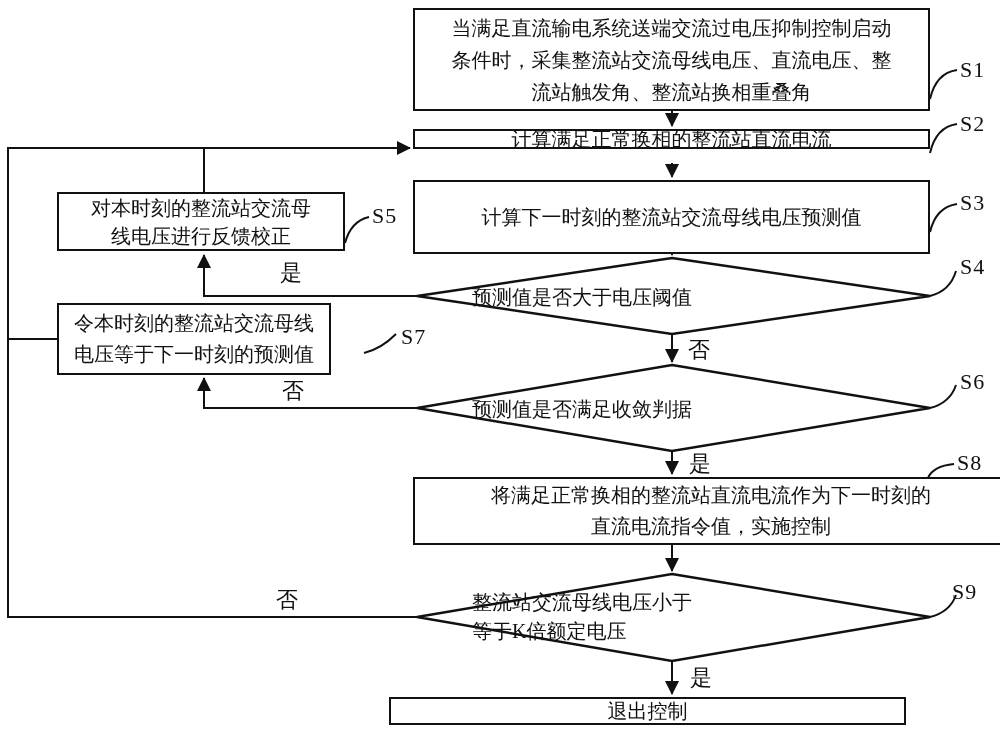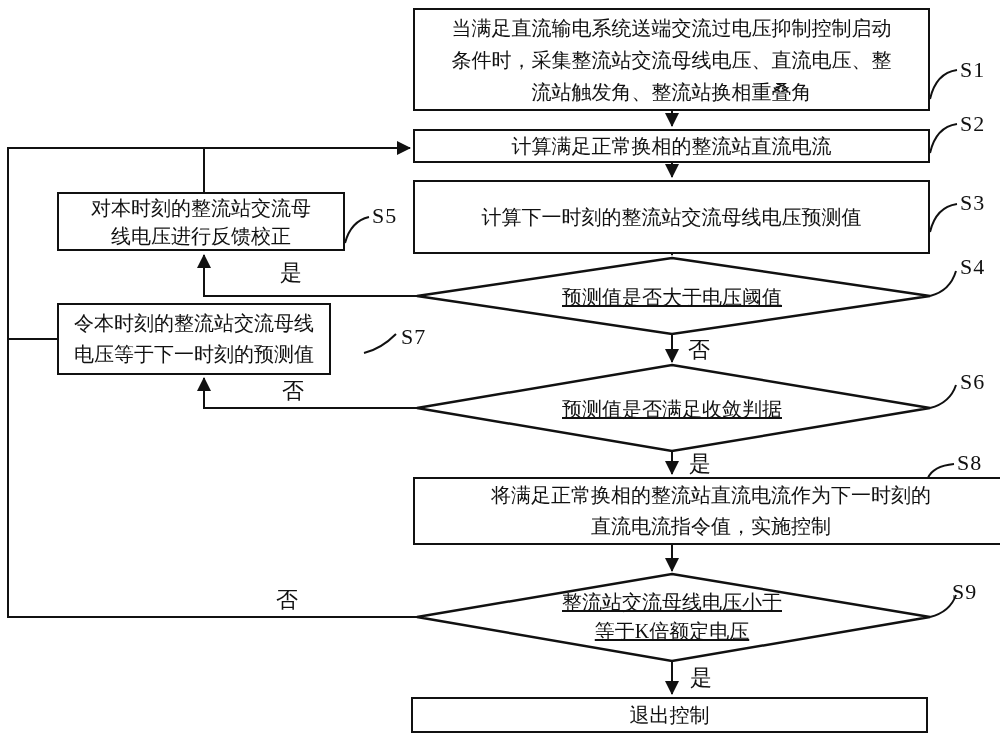--- a/index.html
+++ b/index.html
@@ -9,21 +9,21 @@
   }
   svg.wires{position:absolute;left:0;top:0;width:1000px;height:737px;}
   .box{
     position:absolute;box-sizing:border-box;border:2px solid #111111;background:#ffffff;
     display:flex;flex-direction:column;justify-content:center;align-items:center;text-align:center;
   }
   .nl{font-size:20px;line-height:30px;white-space:nowrap;color:#111111;}
   .lh32 .nl{line-height:32px;}
   .lh28 .nl{line-height:28px;font-family:Liberation Serif, serif;}
   .lh31 .nl{line-height:31px;}
-  .dtext{position:absolute;text-align:center;text-decoration:underline;}
+  .dtext{position:absolute;text-align:left;}
   .dtext .nl{line-height:29px;}
   .step{position:absolute;font-size:22px;letter-spacing:1px;white-space:nowrap;text-align:right;}
   .elabel{position:absolute;font-size:22px;white-space:nowrap;}
 </style>
 </head>
 <body>
 
 <div class="stage">
 
   <svg class="wires" viewBox="0 0 1000 737" fill="none" stroke="#111111" stroke-width="2">
@@ -65,21 +65,21 @@
     <path d="M928,478 Q933,466 954,464"></path>
     <path d="M930,617 Q950,612 956,595"></path>
   </svg>
 
   <div class="box lh32" style="left:413px;top:8px;width:517px;height:103px">
     <div class="nl">当满足直流输电系统送端交流过电压抑制控制启动</div>
     <div class="nl">条件时，采集整流站交流母线电压、直流电压、整</div>
     <div class="nl">流站触发角、整流站换相重叠角</div>
   </div>
 
-  <div class="box" style="left:413px;top:129px;width:517px;height:34px">
+  <div class="box" style="left:413px;top:129px;width:517px;height:20px">
     <div class="nl">计算满足正常换相的整流站直流电流</div>
   </div>
 
   <div class="box" style="left:413px;top:180px;width:517px;height:74px">
     <div class="nl">计算下一时刻的整流站交流母线电压预测值</div>
   </div>
 
   <div class="box lh28" style="left:57px;top:192px;width:288px;height:59px">
     <div class="nl">对本时刻的整流站交流母</div>
     <div class="nl">线电压进行反馈校正</div>
@@ -88,21 +88,21 @@
   <div class="box lh31" style="left:57px;top:303px;width:274px;height:72px">
     <div class="nl">令本时刻的整流站交流母线</div>
     <div class="nl">电压等于下一时刻的预测值</div>
   </div>
 
   <div class="box lh31" style="left:413px;top:477px;width:596px;height:68px">
     <div class="nl">将满足正常换相的整流站直流电流作为下一时刻的</div>
     <div class="nl">直流电流指令值，实施控制</div>
   </div>
 
-  <div class="box" style="left:411px;top:697px;width:517px;height:36px">
+  <div class="box" style="left:389px;top:697px;width:517px;height:28px">
     <div class="nl">退出控制</div>
   </div>
 
   <div class="dtext" style="left:472px;top:283px;width:400px">
     <div class="nl">预测值是否大于电压阈值</div>
   </div>
   <div class="dtext" style="left:472px;top:395px;width:400px">
     <div class="nl">预测值是否满足收敛判据</div>
   </div>
   <div class="dtext" style="left:472px;top:588px;width:400px">

